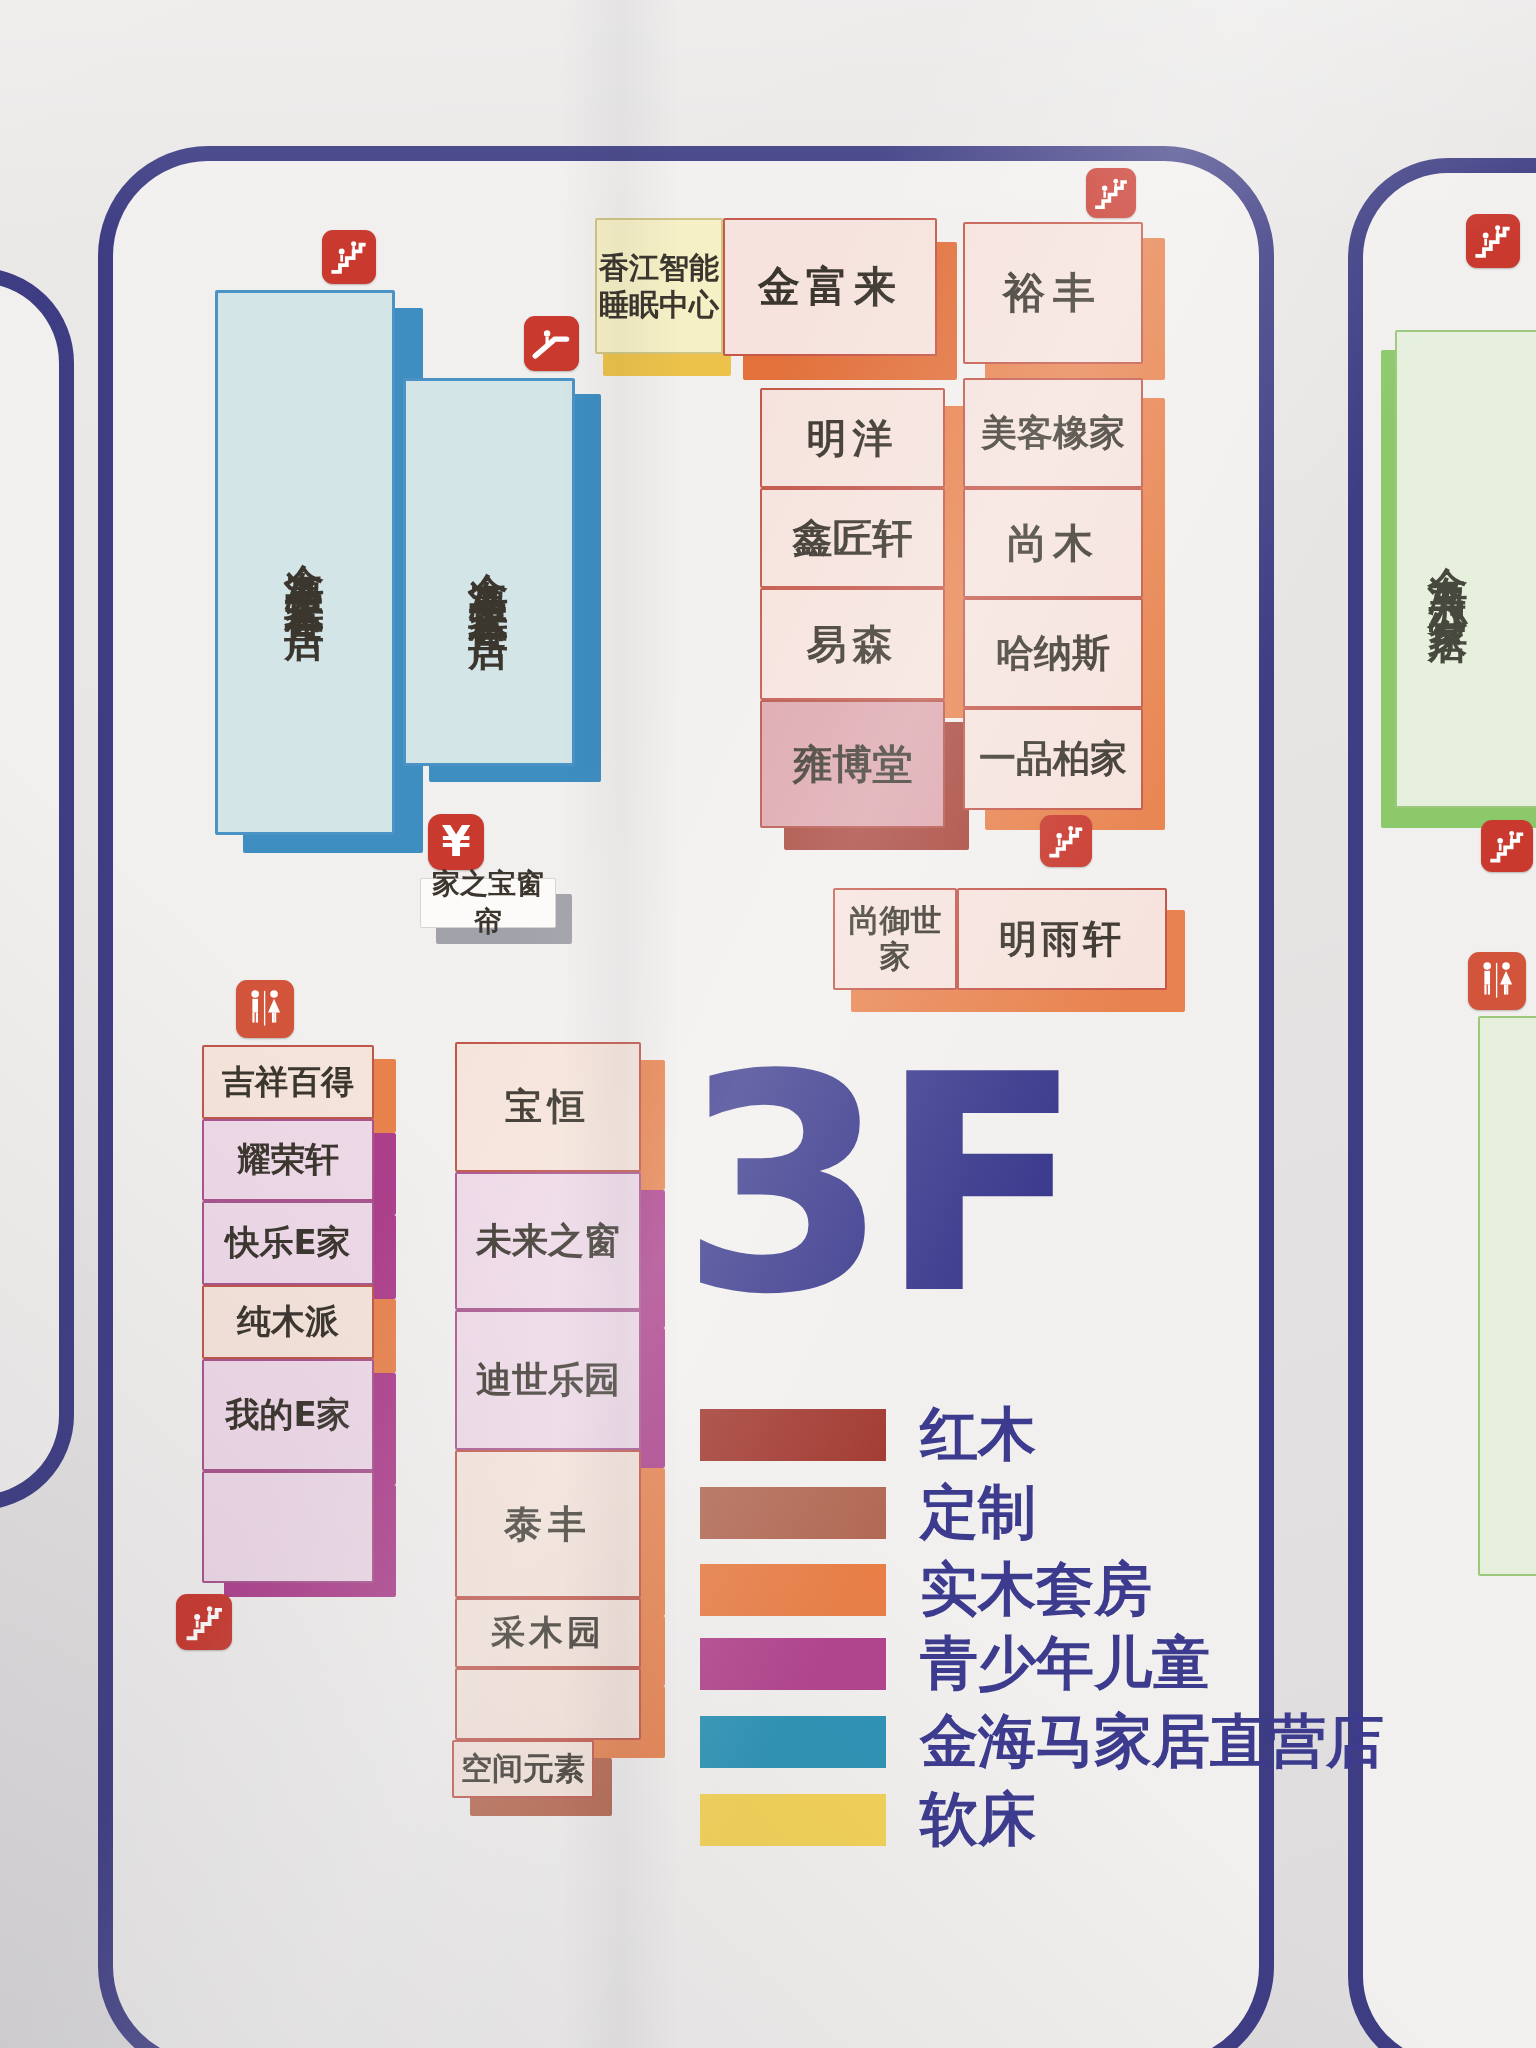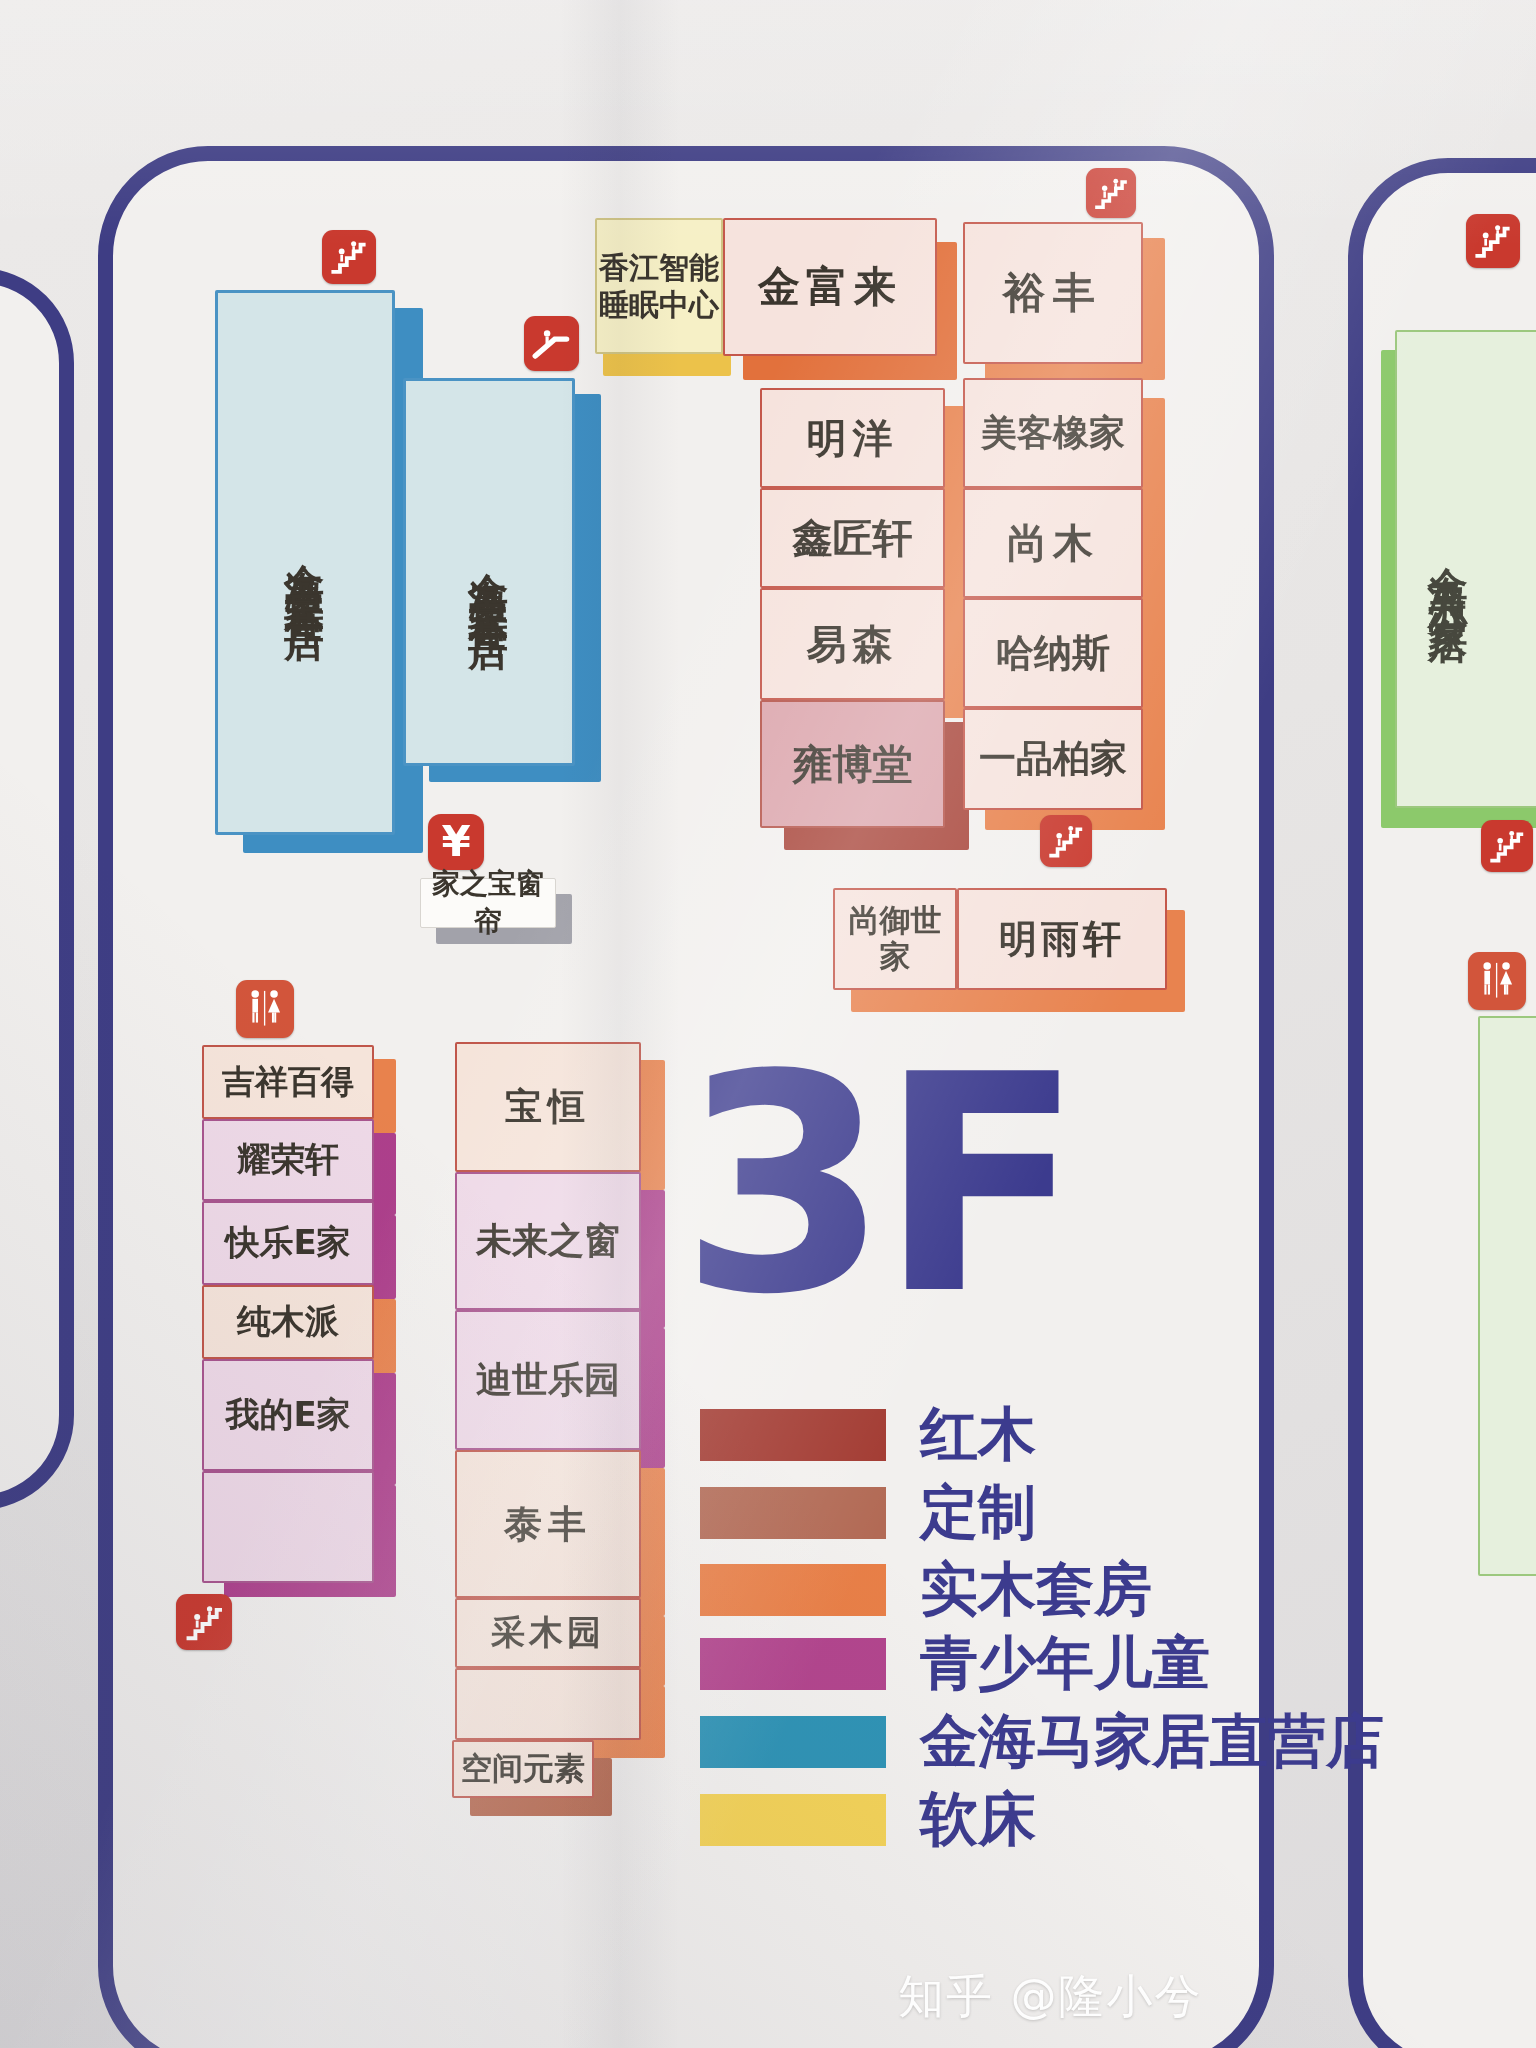--- a/index.html
+++ b/index.html
@@ -299,16 +299,14 @@
 
   <div class="blk" style="left:1478px;top:1016px;width:260px;height:560px;">
     <div class="face" style="background:#e6f0dd;border:2px solid #9cc87e;"></div>
   </div>
 
   <div class="glare" style="background:linear-gradient(115deg,transparent 38%,rgba(255,255,255,.22) 50%,transparent 64%);"></div>
   <div class="glare" style="background:linear-gradient(42deg,rgba(80,80,100,.14),transparent 38%);"></div>
   <div class="glare" style="background:linear-gradient(180deg,rgba(255,255,255,.20),transparent 12%);"></div>
   <div class="glare" style="left:560px;width:120px;background:linear-gradient(90deg,transparent,rgba(40,40,60,.05),transparent);"></div>
 
-  <div style="position:absolute;left:898px;top:1966px;font-size:46px;color:rgba(255,255,255,.96);
-              text-shadow:0 1px 3px rgba(0,0,0,.18);font-weight:500;letter-spacing:2px;">知乎 @隆小兮</div>
 
 </div>
 
 </body></html>

